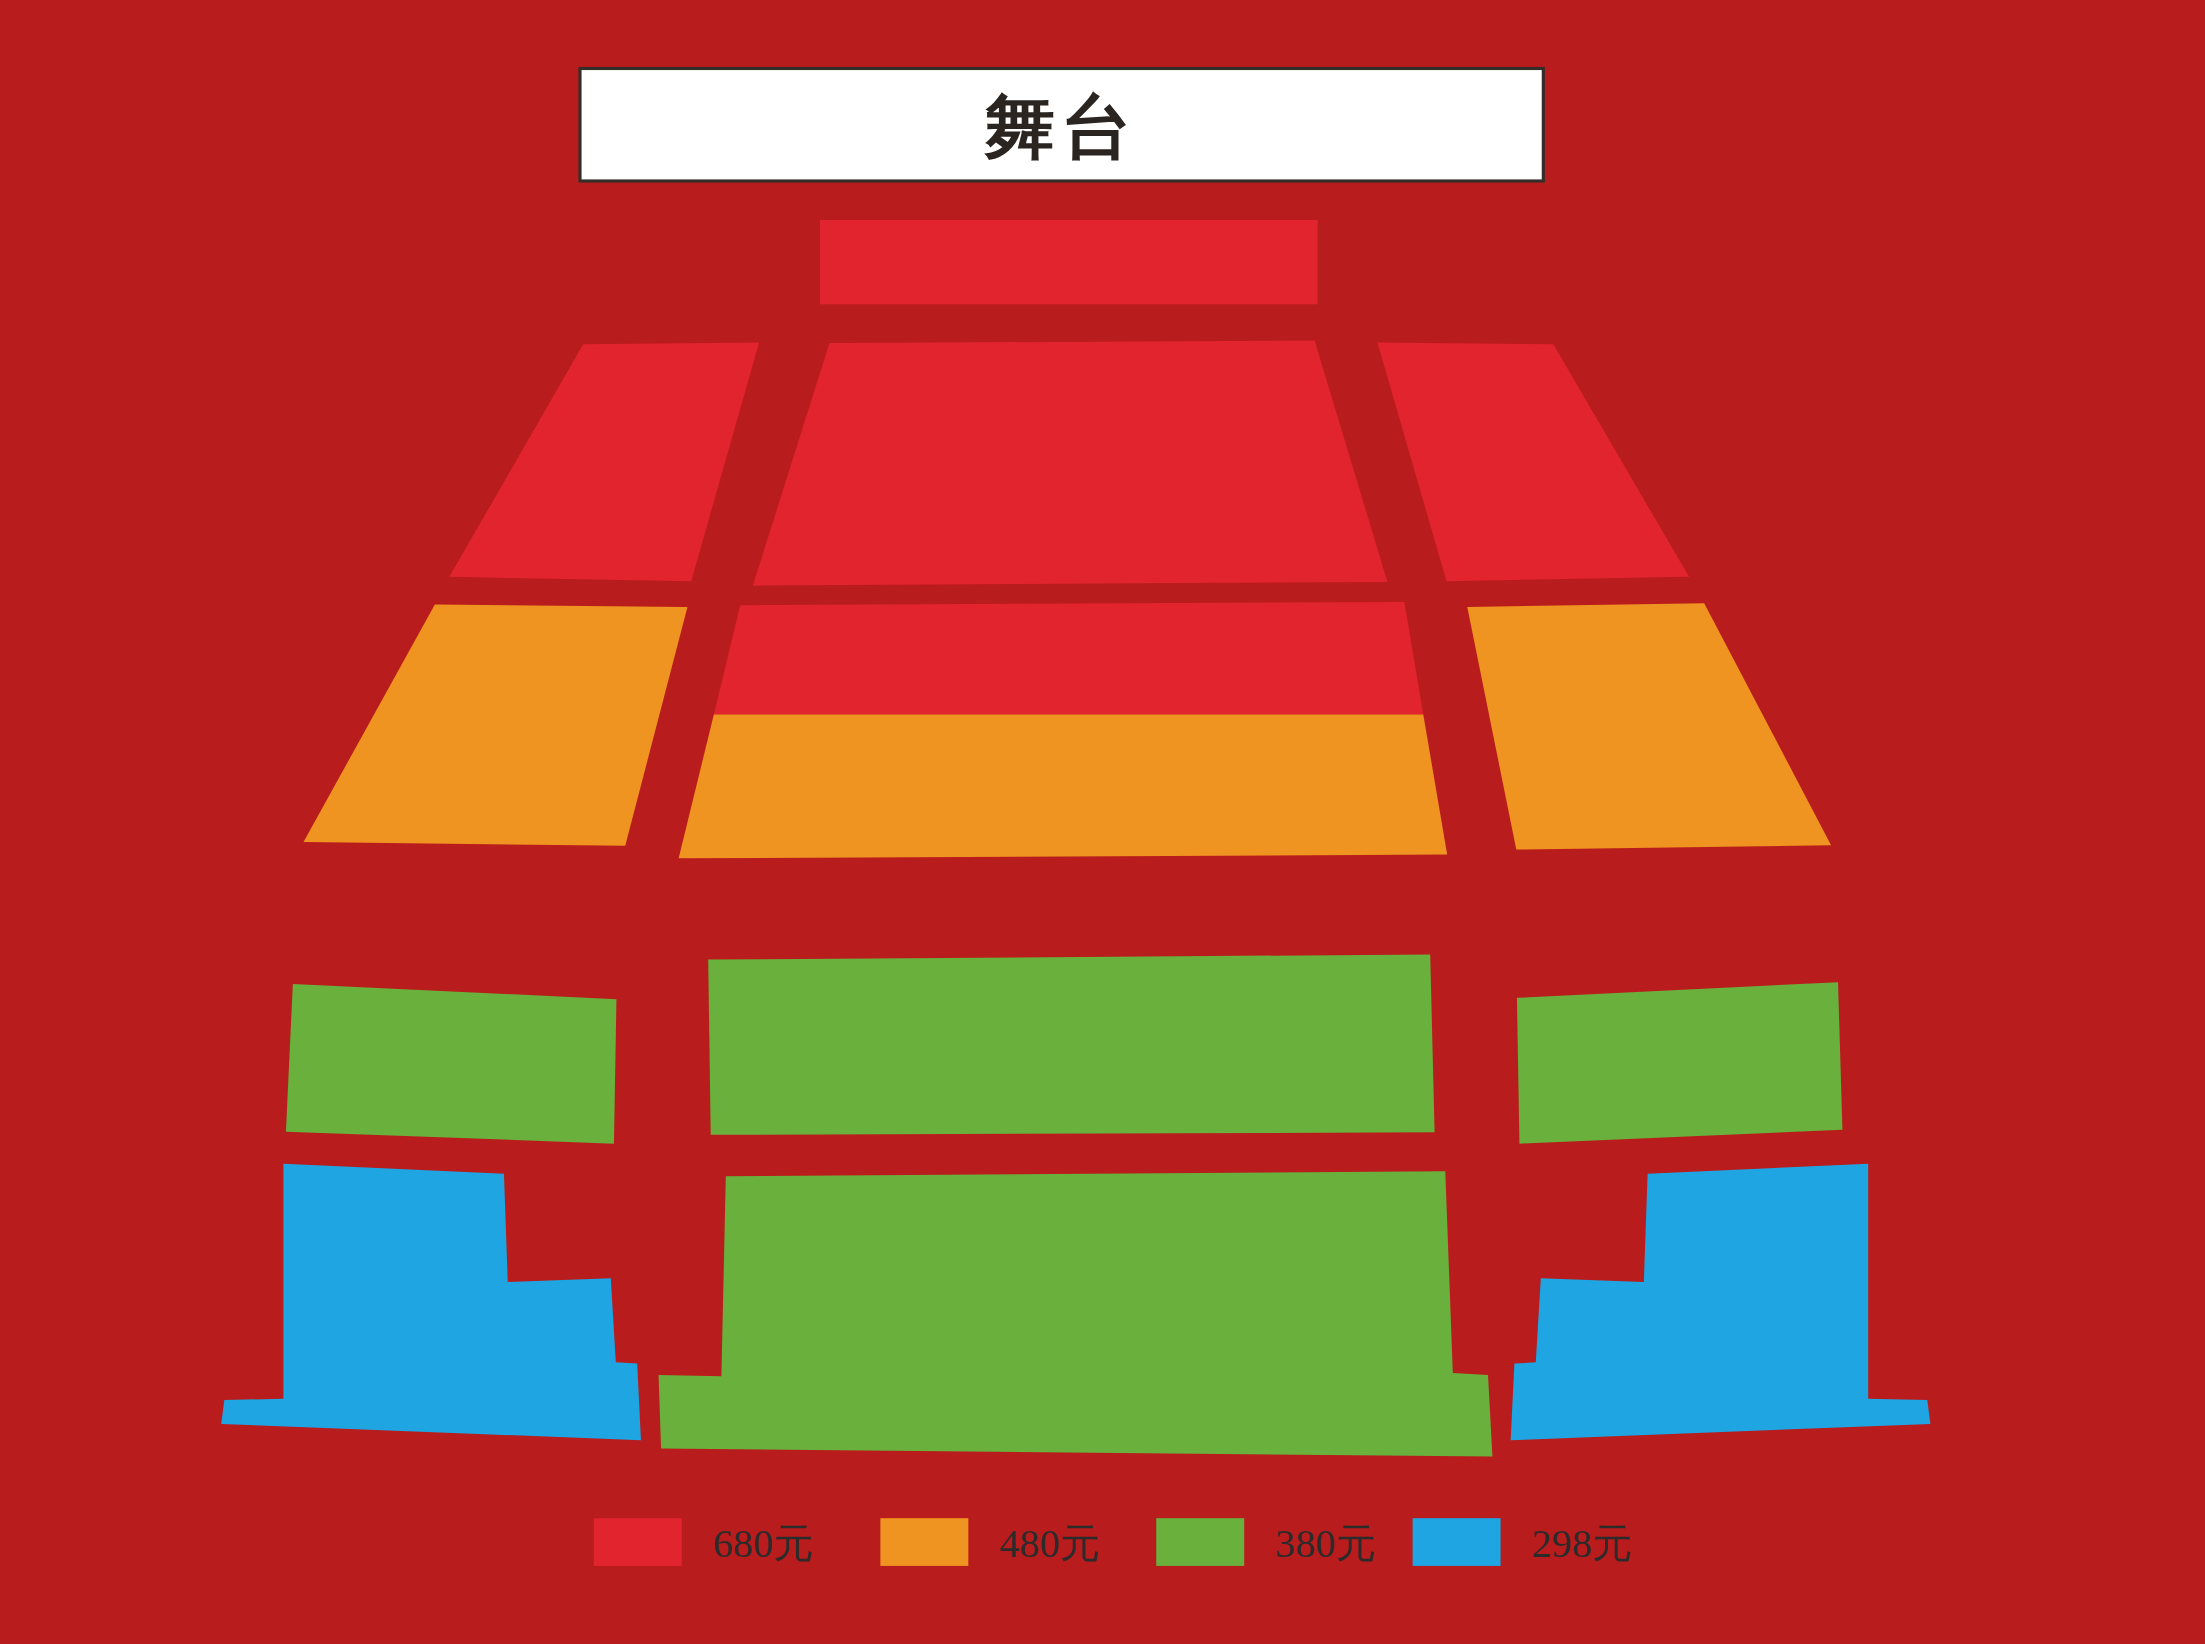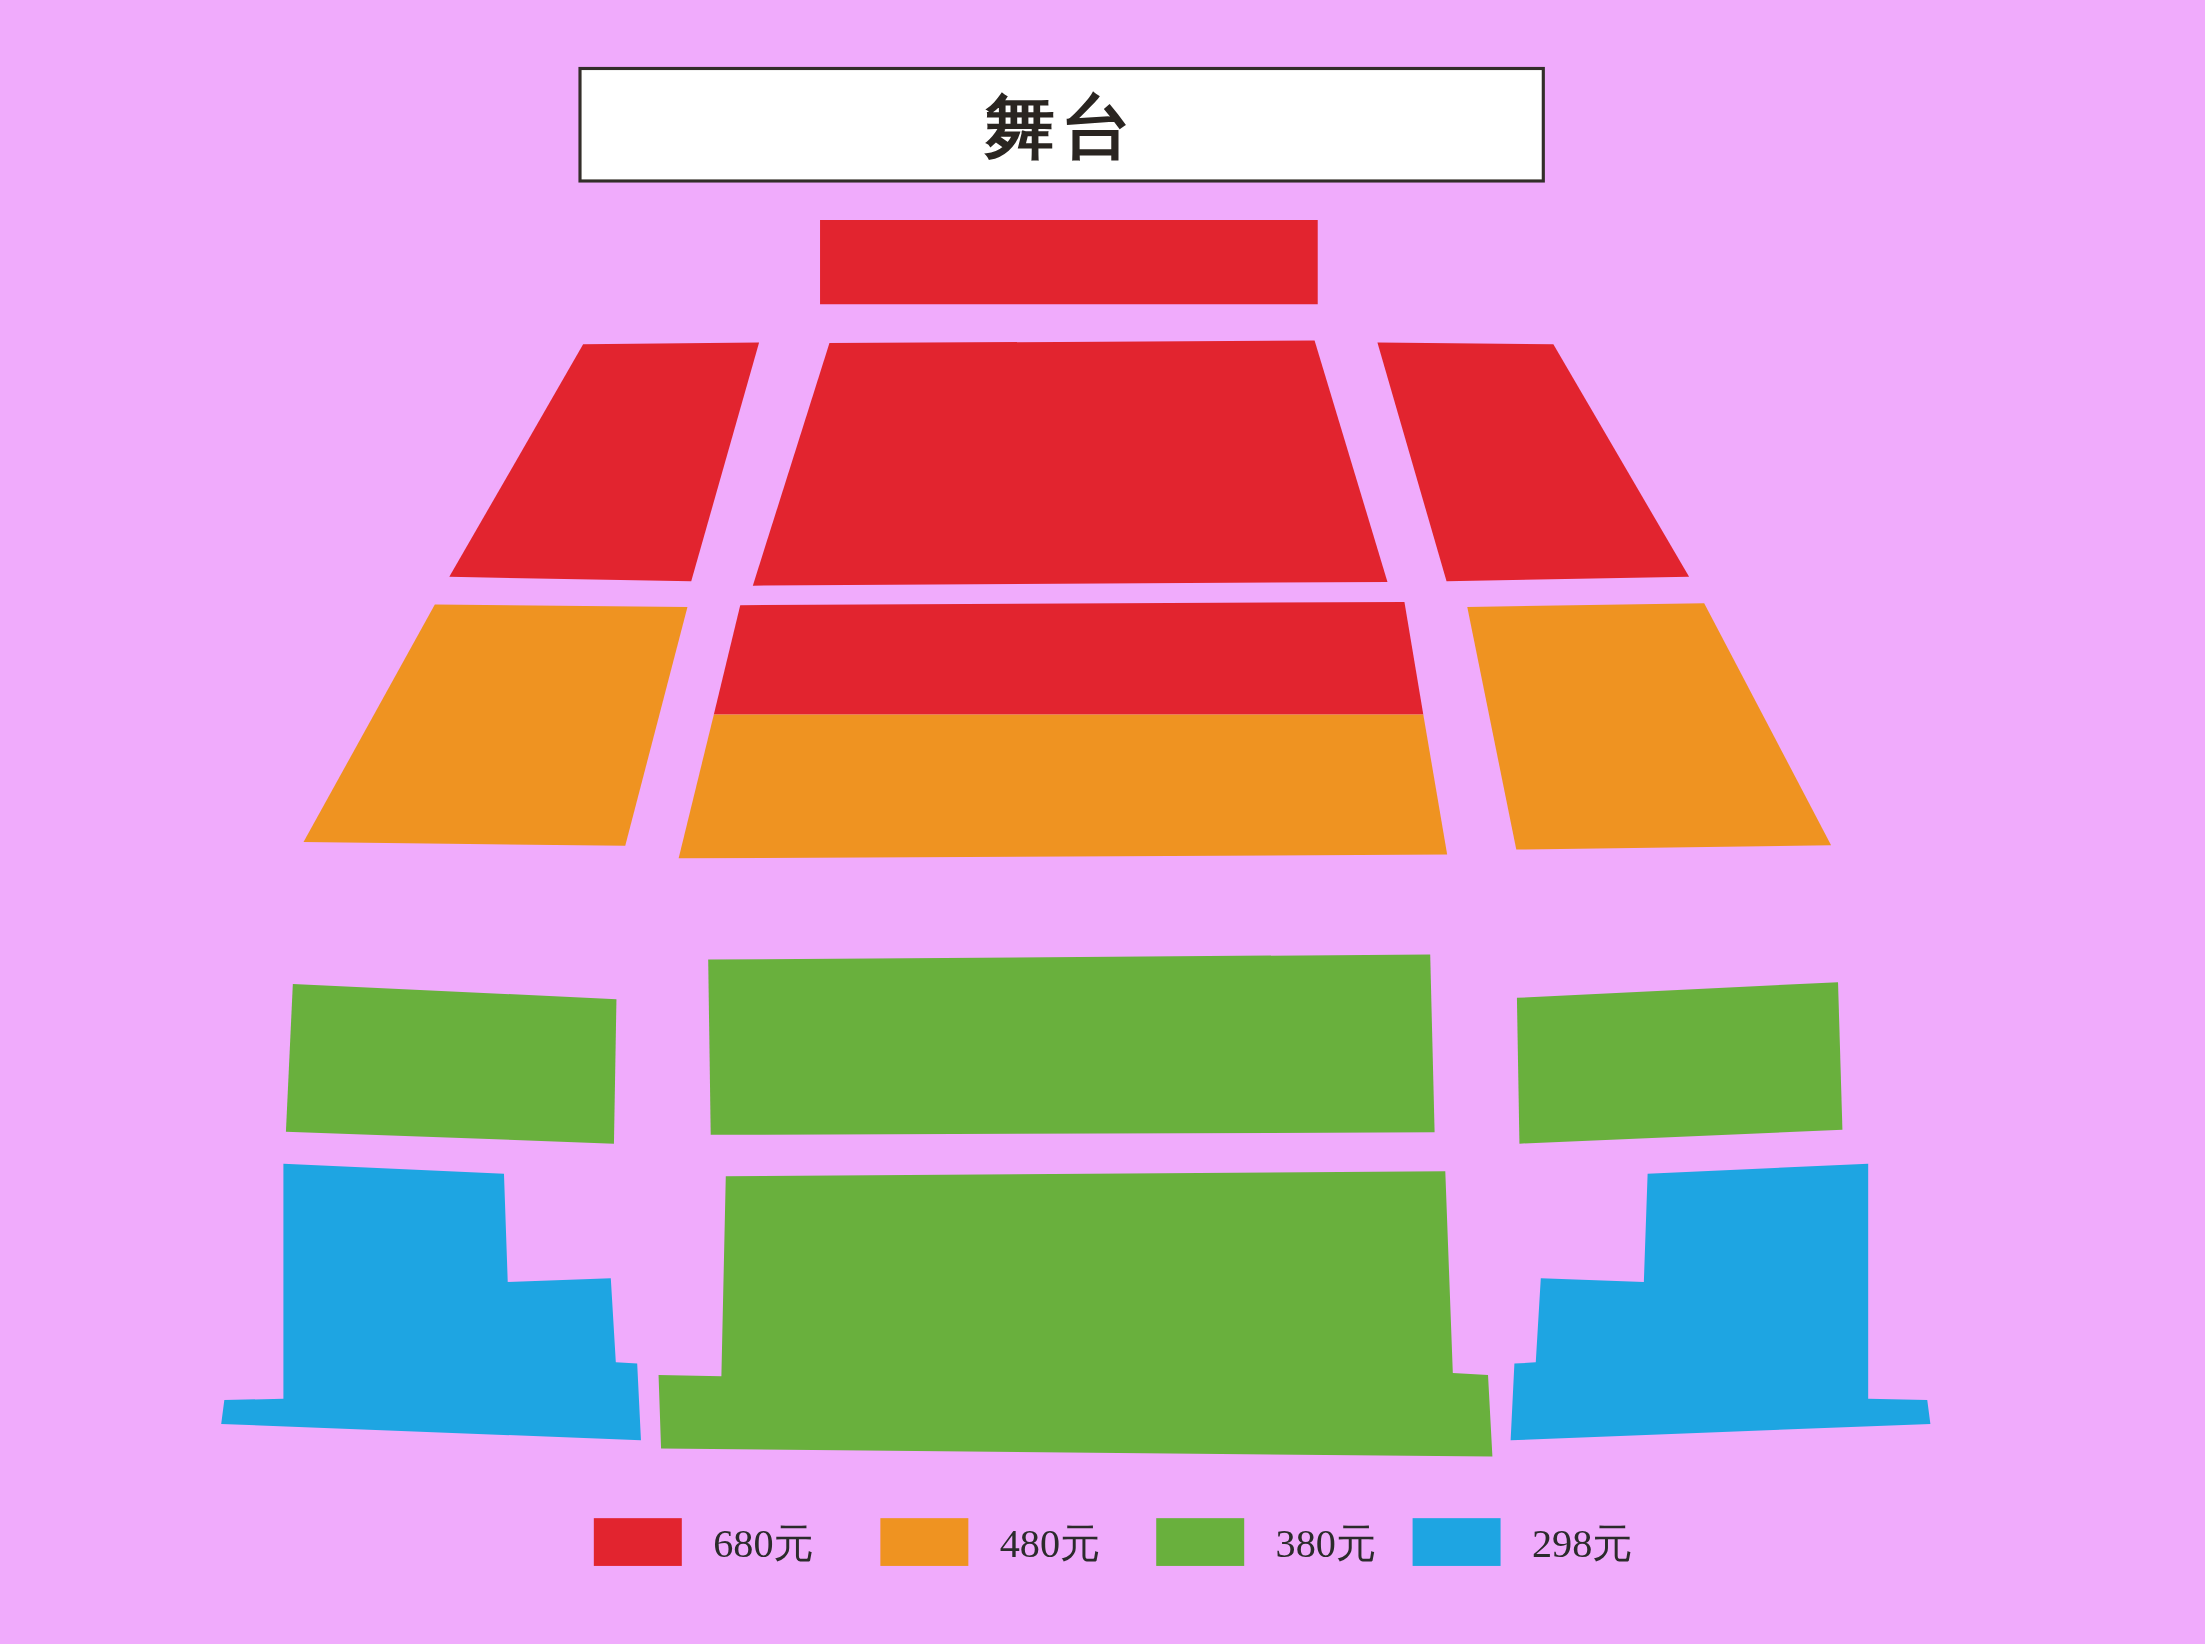--- a/index.html
+++ b/index.html
@@ -1,16 +1,16 @@
 <!DOCTYPE html>
 <html style="font-size:10px"><head>
 <meta charset="utf-8">
 <style>
   html,body{margin:0;padding:0;background:#ffffff;}
-  .page{width:100vw;background:#f0abfc;}
+  .page{width:100vw;background:#b91c1c;}
   svg{display:block;width:100%;height:auto;}
   .stage-box{fill:#ffffff;stroke-width:5px;}
   .stage-label{
     font-family:"Liberation Serif","DejaVu Serif",serif;
     font-weight:700;
     font-size:112px;
     letter-spacing:10px;
     text-anchor:middle;
   }
   .legend-label{

